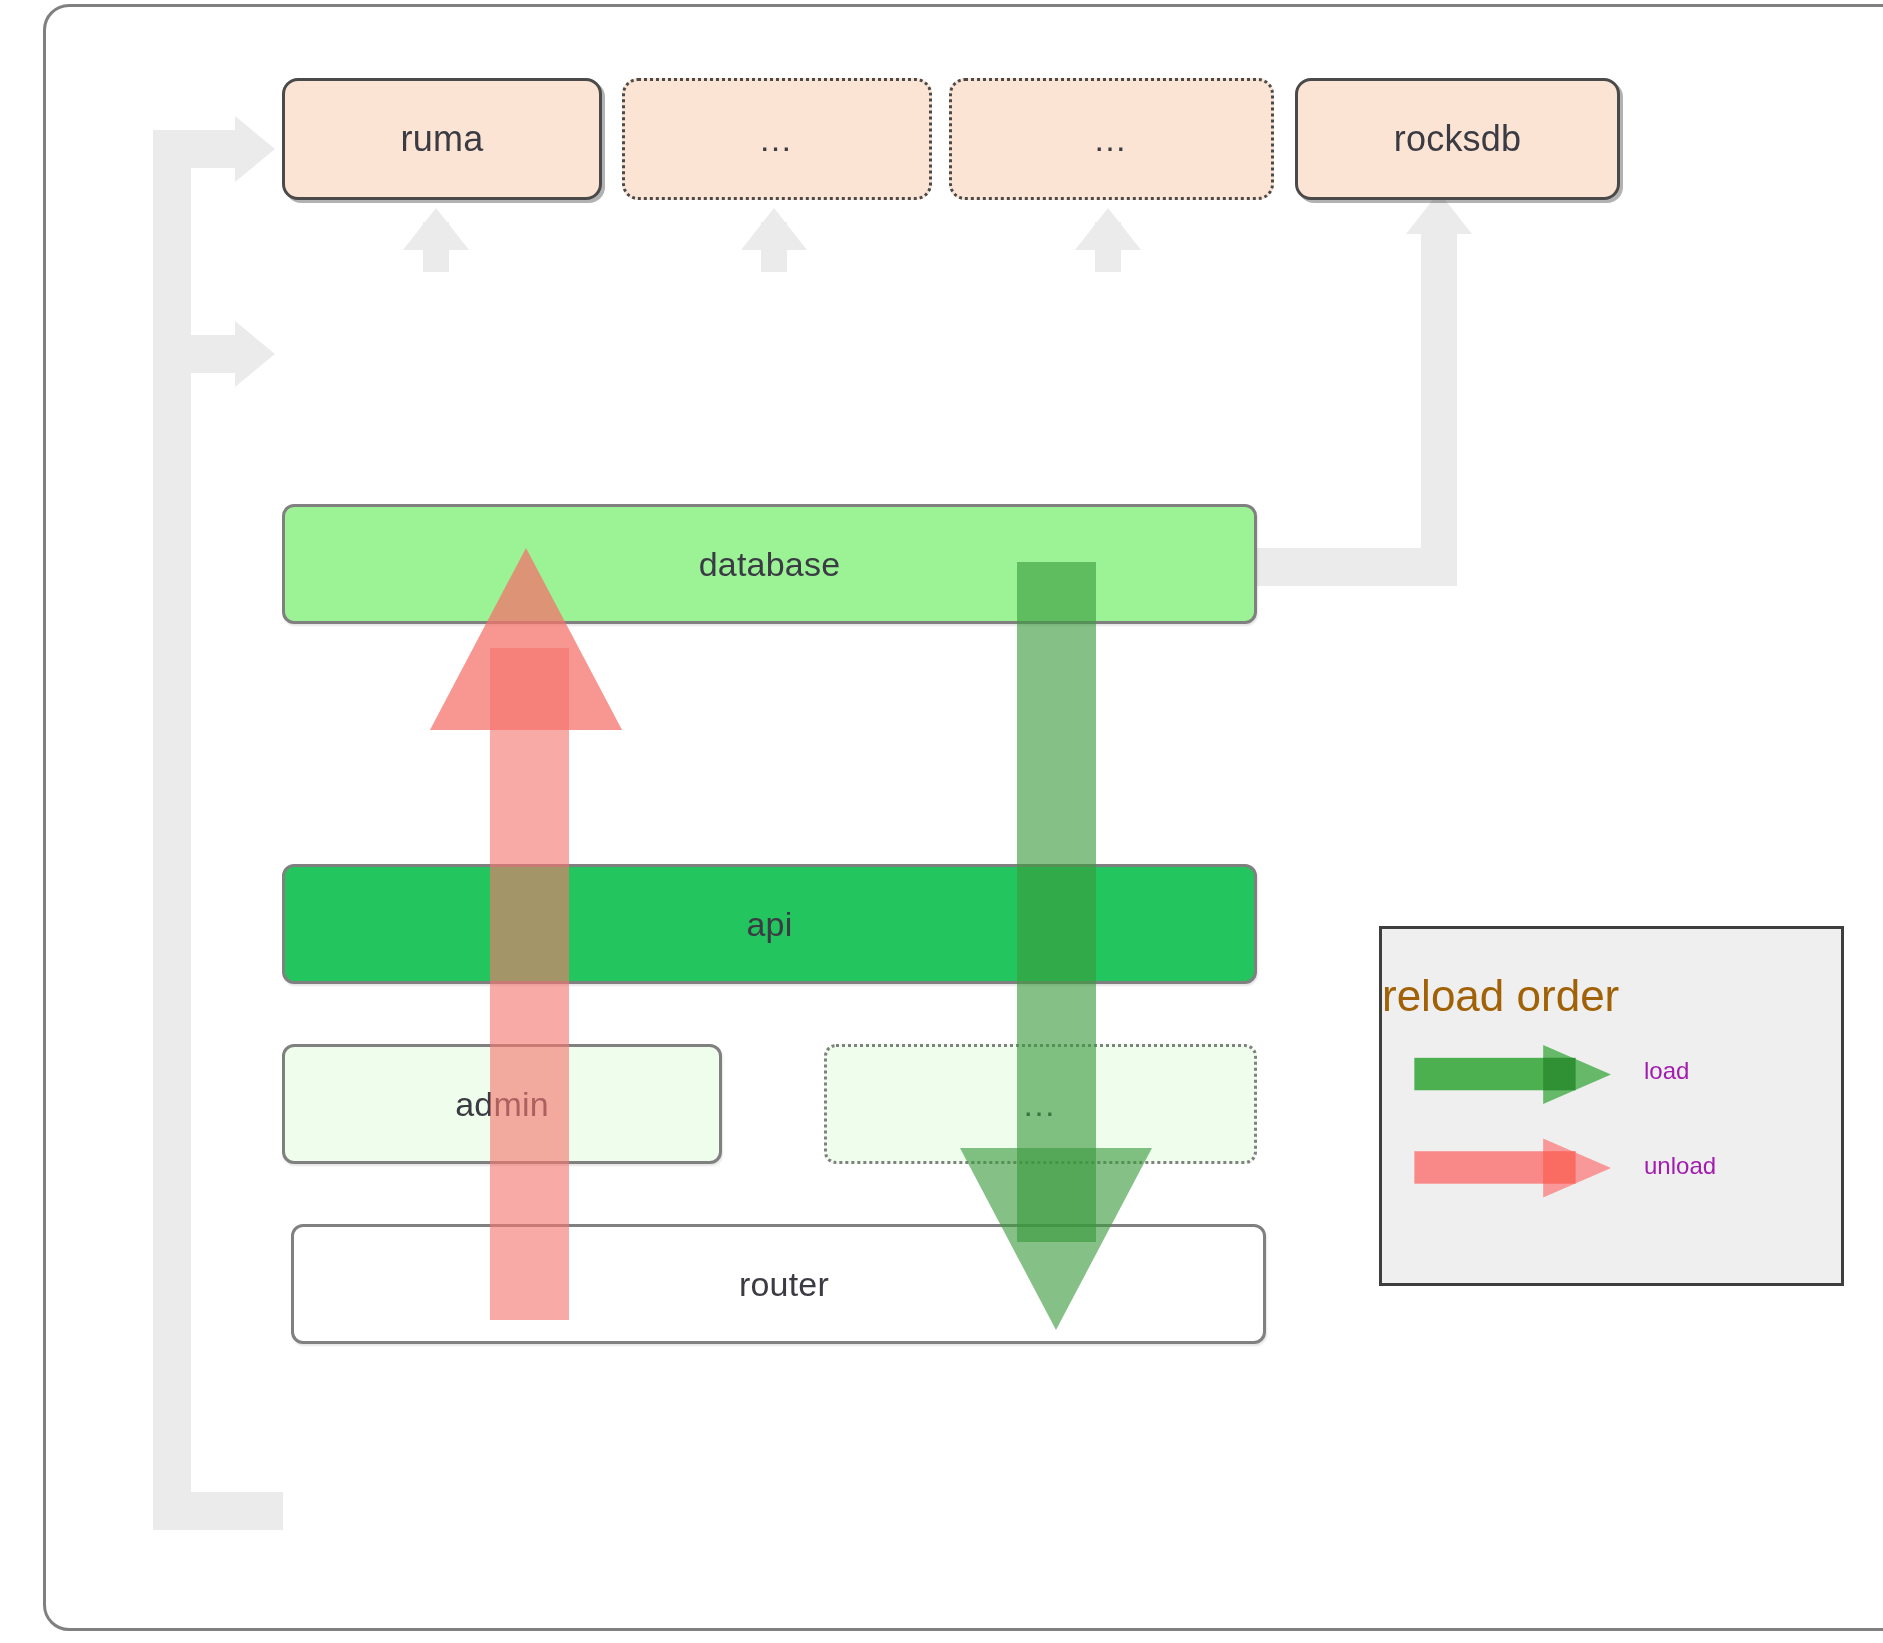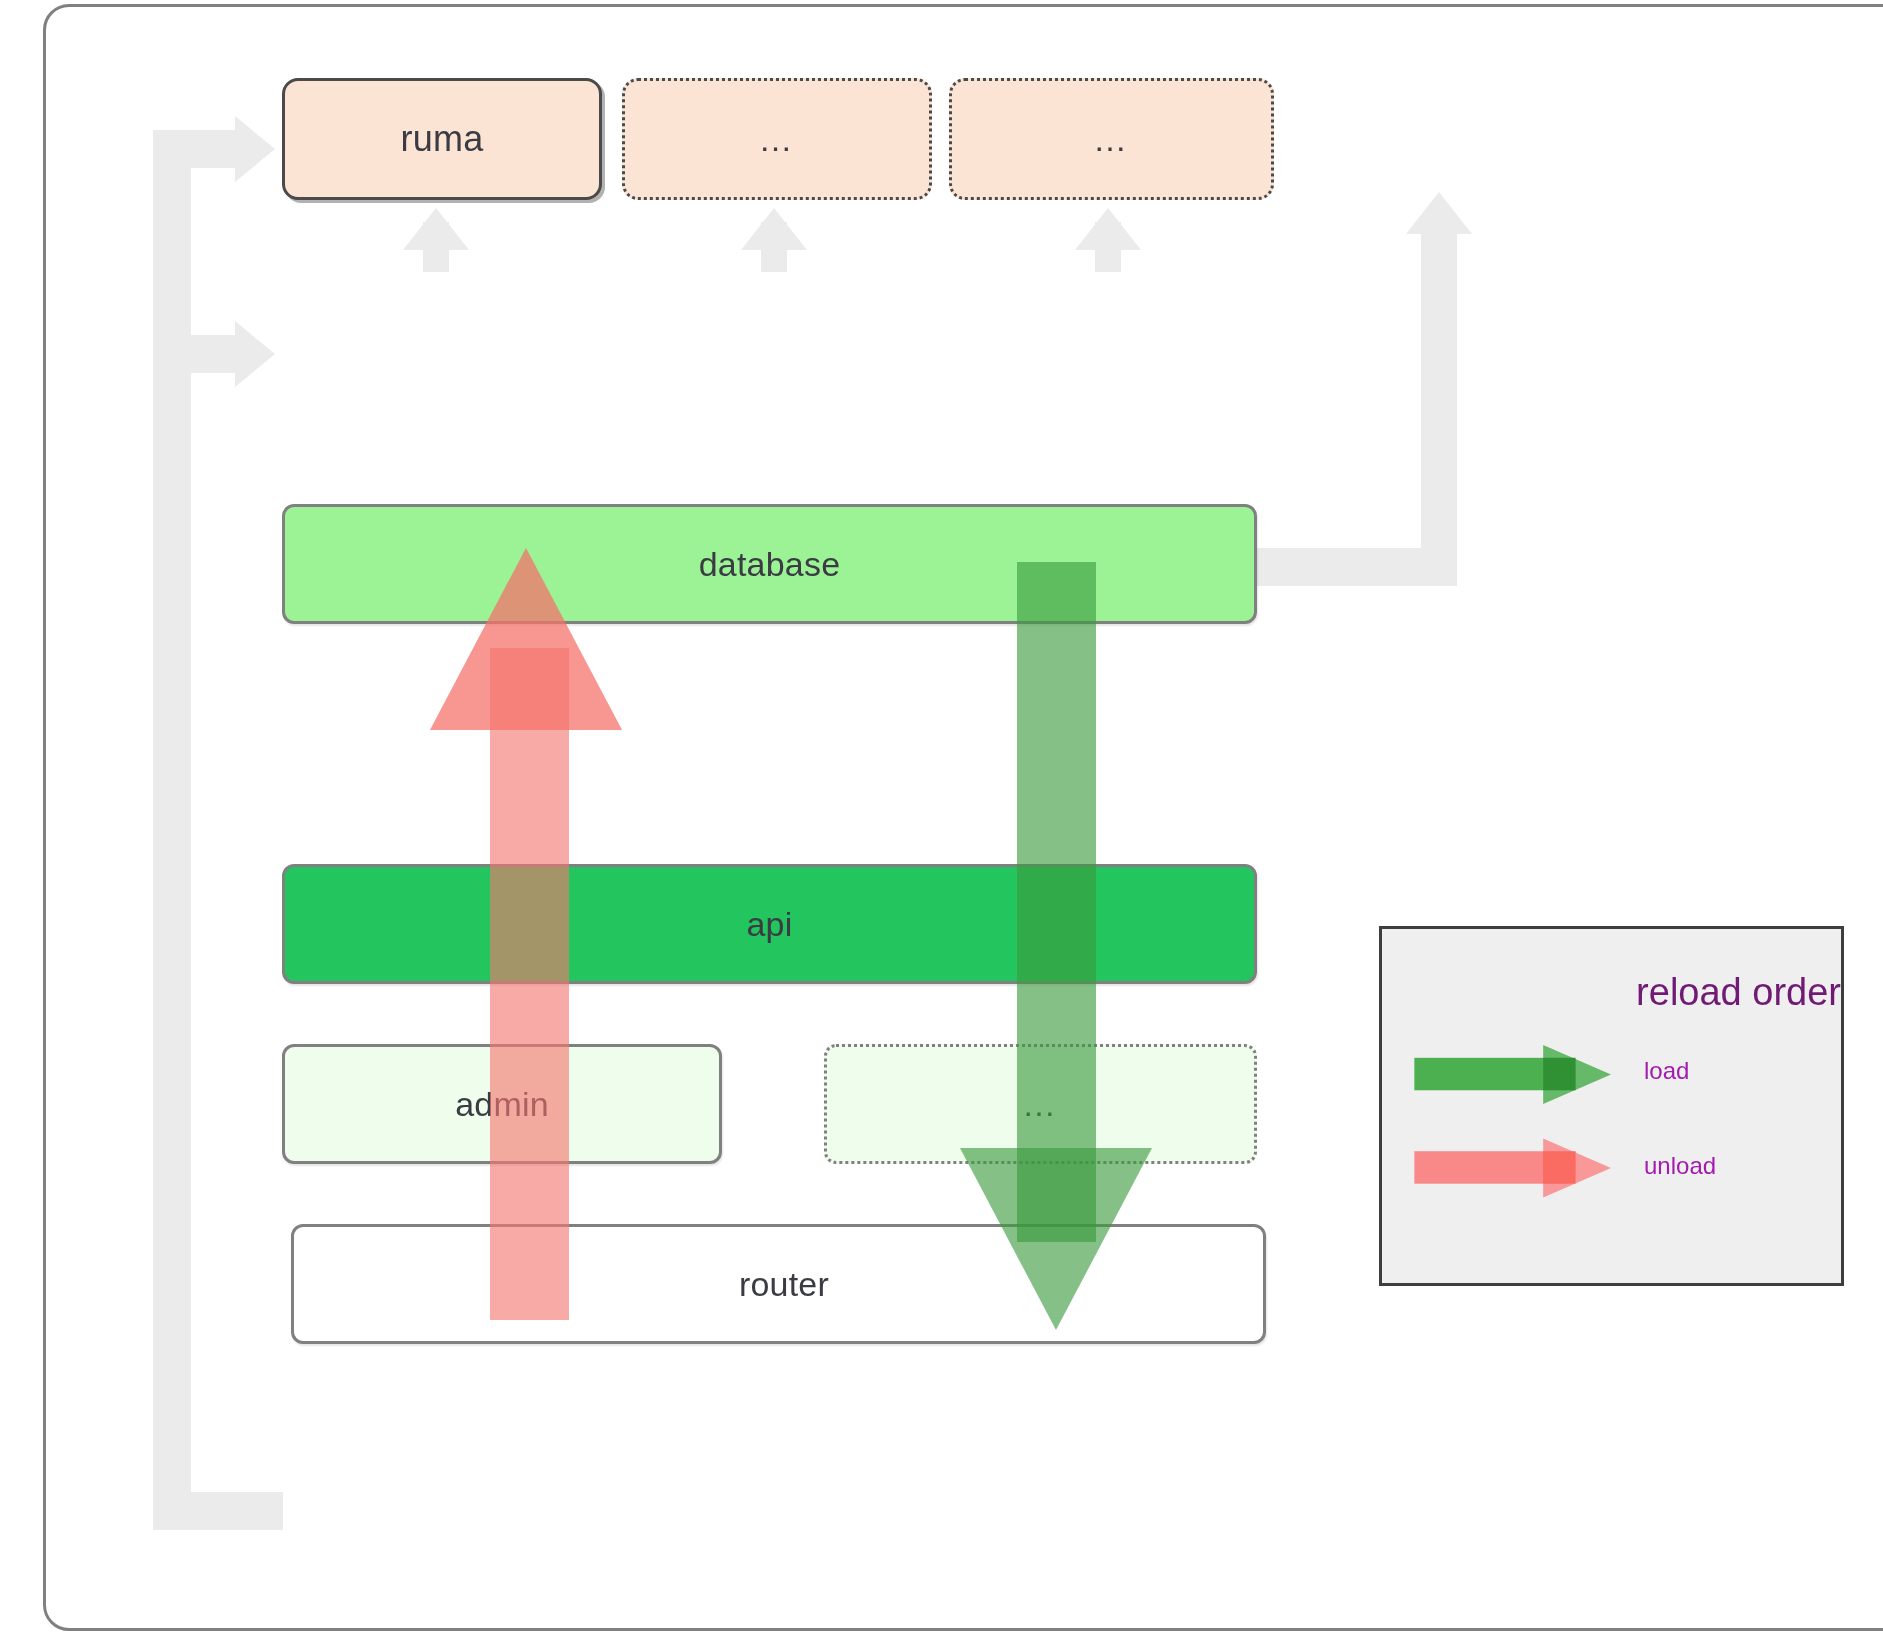--- a/index.html
+++ b/index.html
@@ -115,23 +115,23 @@
     position: absolute;
     background: #efefef;
     border: 3px solid #3e3e3e;
     box-sizing: border-box;
     z-index: 6;
   }
   .legend-title {
     position: absolute;
     left: 0; right: 0;
     top: 42px;
-    text-align: right;
-    font-size: 38px;
-    color: #701a75;
+    text-align: left;
+    font-size: 44px;
+    color: #a16207;
   }
   .legend-label {
     position: absolute;
     font-size: 24px;
     color: #a21caf;
   }
   .legend-svg {
     position: absolute;
     left: 0; top: 0;
     width: 100%; height: 100%;
@@ -166,20 +166,23 @@
   <div class="conn-arrow-u" style="left:1367px; top:192px;"></div>
 
   <div class="node dep" style="left:243px; top:78px; width:320px; height:122px;">
     <span>ruma</span>
   </div>
   <div class="node dep dotted" style="left:583px; top:78px; width:310px; height:122px;">
     <span class="dots">…</span>
   </div>
   <div class="node dep dotted" style="left:910px; top:78px; width:325px; height:122px;">
     <span class="dots">…</span>
+  </div>
+  <div class="node dep" style="left:1256px; top:78px; width:325px; height:122px;">
+    <span>rocksdb</span>
   </div>
 
 
   <div class="node lvl" style="left:243px; top:504px; width:975px; height:120px; background:#9bf396;">
     <span>database</span>
   </div>
   <div class="node lvl" style="left:243px; top:864px; width:975px; height:120px; background:#22c55e;">
     <span>api</span>
   </div>
   <div class="node lvl" style="left:243px; top:1044px; width:440px; height:120px; background:#effdec;">

